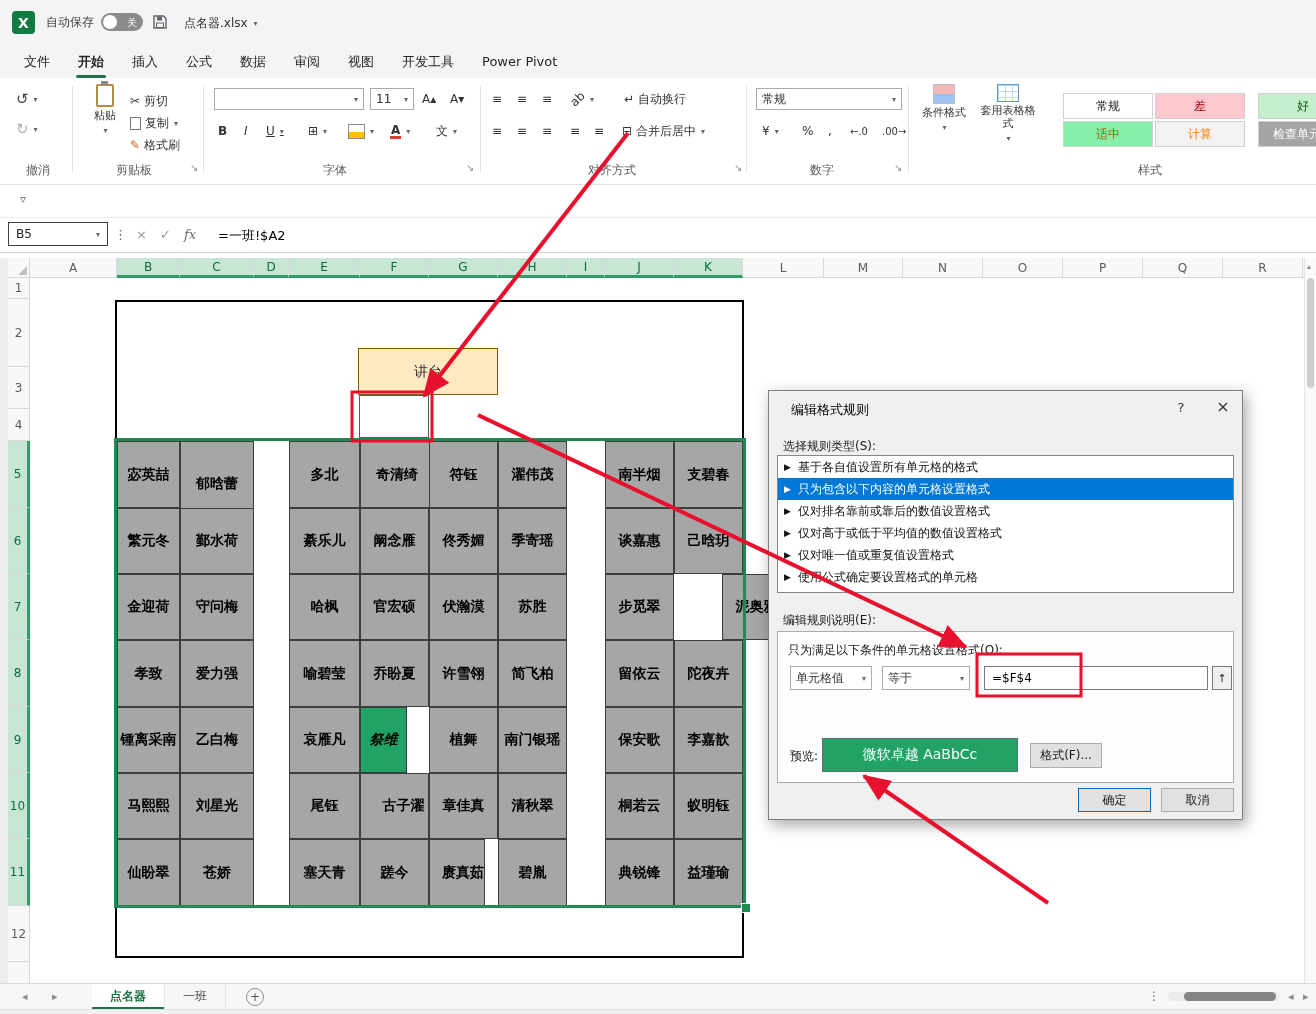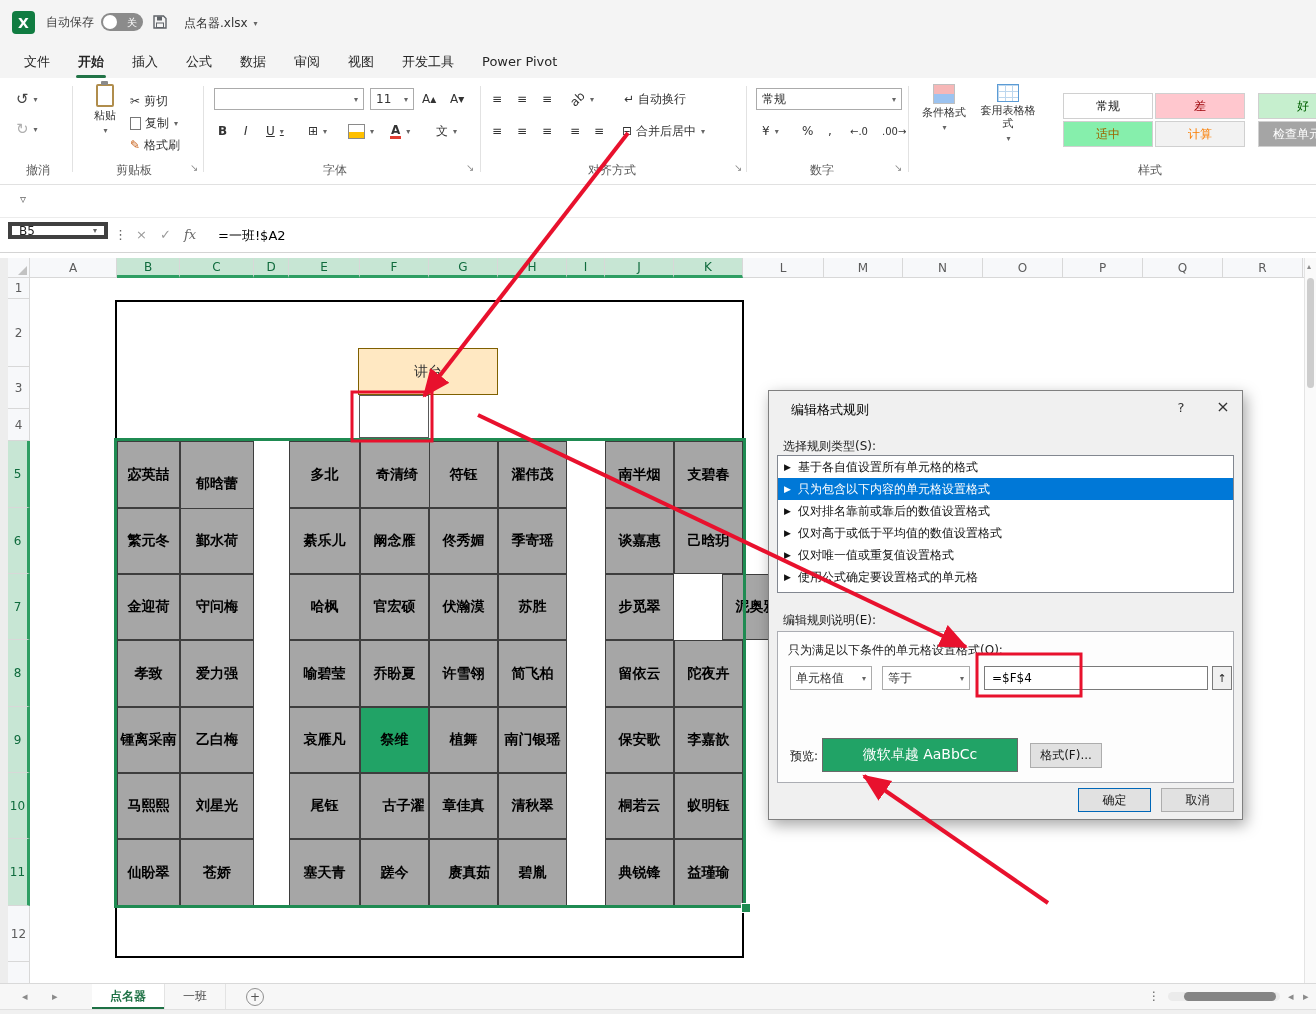--- a/index.html
+++ b/index.html
@@ -46,21 +46,21 @@
   .ic-fill{display:inline-block;width:15px;height:13px;border:1px solid #8a8a8a;background:linear-gradient(#fff 55%,#ffc000 55%)}
   .ic-fontcolor{display:inline-block;line-height:12px;border-bottom:3px solid #e03c31;padding:0 1px;font-weight:bold}
   .ic-cf{width:20px;height:18px;border:1px solid #c0c0c0;background:linear-gradient(180deg,#f6b7b7 0 50%,#9cc3f0 50% 100%)}
   .ic-tbl{width:20px;height:16px;border:1px solid #5b9bd5;background-color:#fff;
           background-image:linear-gradient(#bdd7ee 1px,transparent 1px),linear-gradient(90deg,#bdd7ee 1px,transparent 1px);background-size:7px 6px}
   .rot{transform:rotate(-45deg);display:inline-block}
 
   
   #qat{position:absolute;left:0;top:185px;width:100%;height:33px;background:#fff;border-bottom:1px solid #ececec;box-sizing:border-box}
   #fbar{position:absolute;left:0;top:218px;width:100%;height:35px;background:#fff;border-bottom:1px solid #d4d4d4;box-sizing:border-box}
-  #namebox{position:absolute;left:8px;top:4px;width:100px;height:17px;border:4px solid #404040;display:flex;align-items:center;
+  #namebox{position:absolute;left:8px;top:4px;width:100px;height:24px;border:1px solid #404040;display:flex;align-items:center;
            justify-content:space-between;padding:0 7px;box-sizing:border-box;font-size:12px;color:#222}
   .fbtn{position:absolute;top:9px;font-size:13px;color:#666}
   #formula-text{position:absolute;left:218px;top:9px;font-size:13px;color:#000}
 
   
   #lgutter{position:absolute;left:0;top:258px;width:8px;height:751px;background:#ededed}
   #colstrip{position:absolute;left:8px;top:258px;width:1296px;height:20px;background:#f7f8fa;border-bottom:1px solid #d8d8d8;box-sizing:border-box}
   #rowstrip{position:absolute;left:8px;top:278px;width:22px;height:705px;background:#f7f8fa;border-right:1px solid #d8d8d8;box-sizing:border-box}
   #corner{position:absolute;left:8px;top:258px;width:22px;height:20px;background:#f7f8fa;border-right:1px solid #d8d8d8;border-bottom:1px solid #d8d8d8;box-sizing:border-box}
   #corner::after{content:"";position:absolute;right:2px;bottom:2px;border-left:9px solid transparent;border-bottom:9px solid #c2c2c2}
@@ -500,34 +500,34 @@
     <div class="ncell" style="left: 180px; top: 640px; width: 74px; height: 67px;">爱力强</div>
     <div class="ncell" style="left: 289px; top: 640px; width: 71px; height: 67px;">喻碧莹</div>
     <div class="ncell" style="left: 360px; top: 640px; width: 69px; height: 67px;">乔盼夏</div>
     <div class="ncell" style="left: 429px; top: 640px; width: 69px; height: 67px;">许雪翎</div>
     <div class="ncell" style="left: 498px; top: 640px; width: 69px; height: 67px;">简飞柏</div>
     <div class="ncell" style="left: 605px; top: 640px; width: 69px; height: 67px;">留依云</div>
     <div class="ncell" style="left: 674px; top: 640px; width: 69px; height: 67px;">陀夜卉</div>
     <div class="ncell" style="left: 117px; top: 707px; width: 63px; height: 66px;">锺离采南</div>
     <div class="ncell" style="left: 180px; top: 707px; width: 74px; height: 66px;">乙白梅</div>
     <div class="ncell" style="left: 289px; top: 707px; width: 71px; height: 66px;">哀雁凡</div>
-    <div class="ncell hl" style="left: 360px; top: 707px; width: 69px; height: 66px;">祭维</div>
+    <div class="ncell hl" style="left: 360px; top: 707px; width: 47px; height: 66px; font-style: italic;">祭维</div>
     <div class="ncell" style="left: 429px; top: 707px; width: 69px; height: 66px;">植舞</div>
     <div class="ncell" style="left: 498px; top: 707px; width: 69px; height: 66px;">南门银瑶</div>
     <div class="ncell" style="left: 605px; top: 707px; width: 69px; height: 66px;">保安歌</div>
     <div class="ncell" style="left: 674px; top: 707px; width: 69px; height: 66px;">李嘉歆</div>
     <div class="ncell" style="left: 117px; top: 773px; width: 63px; height: 66px;">马熙熙</div>
     <div class="ncell" style="left: 180px; top: 773px; width: 74px; height: 66px;">刘星光</div>
     <div class="ncell" style="left: 289px; top: 773px; width: 71px; height: 66px;">尾钰</div>
     <div class="ncell" style="left: 360px; top: 773px; width: 69px; height: 66px; padding-left: 18px;">古子濯</div>
     <div class="ncell" style="left: 429px; top: 773px; width: 69px; height: 66px;">章佳真</div>
     <div class="ncell" style="left: 498px; top: 773px; width: 69px; height: 66px;">清秋翠</div>
     <div class="ncell" style="left: 605px; top: 773px; width: 69px; height: 66px;">桐若云</div>
     <div class="ncell" style="left: 674px; top: 773px; width: 69px; height: 66px;">蚁明钰</div>
     <div class="ncell" style="left: 117px; top: 839px; width: 63px; height: 67px;">仙盼翠</div>
     <div class="ncell" style="left: 180px; top: 839px; width: 74px; height: 67px;">苍娇</div>
     <div class="ncell" style="left: 289px; top: 839px; width: 71px; height: 67px;">塞天青</div>
     <div class="ncell" style="left: 360px; top: 839px; width: 69px; height: 67px;">蹉今</div>
-    <div class="ncell" style="left: 429px; top: 839px; width: 69px; height: 67px; padding-left: 12px;">赓真茹</div>
+    <div class="ncell" style="left: 429px; top: 839px; width: 56px; height: 67px; padding-left: 12px;">赓真茹</div>
     <div class="ncell" style="left: 498px; top: 839px; width: 69px; height: 67px;">碧胤</div>
     <div class="ncell" style="left: 605px; top: 839px; width: 69px; height: 67px;">典锐锋</div>
     <div class="ncell" style="left: 674px; top: 839px; width: 69px; height: 67px;">益瑾瑜</div>
   </div>
 
 </body></html>

